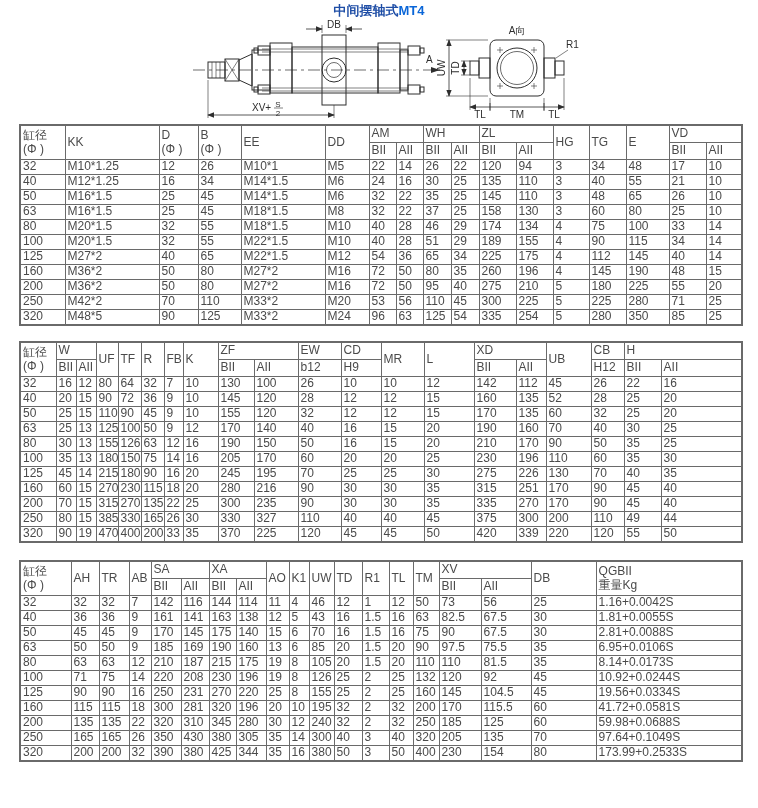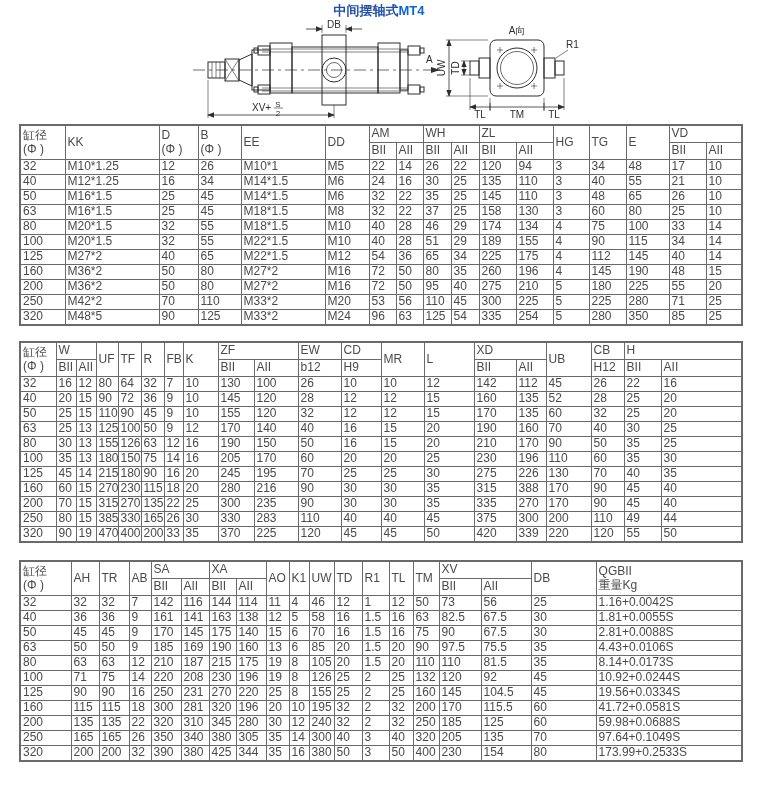--- a/index.html
+++ b/index.html
@@ -594,21 +594,21 @@
         <td>115</td>
         <td>18</td>
         <td>20</td>
         <td>280</td>
         <td>216</td>
         <td>90</td>
         <td>30</td>
         <td>30</td>
         <td>35</td>
         <td>315</td>
-        <td>388</td>
+        <td>251</td>
         <td>170</td>
         <td>90</td>
         <td>45</td>
         <td>40</td>
       </tr>
       <tr>
         <td>200</td>
         <td>70</td>
         <td>15</td>
         <td>315</td>
@@ -632,21 +632,21 @@
       <tr>
         <td>250</td>
         <td>80</td>
         <td>15</td>
         <td>385</td>
         <td>330</td>
         <td>165</td>
         <td>26</td>
         <td>30</td>
         <td>330</td>
-        <td>283</td>
+        <td>327</td>
         <td>110</td>
         <td>40</td>
         <td>40</td>
         <td>45</td>
         <td>375</td>
         <td>300</td>
         <td>200</td>
         <td>110</td>
         <td>49</td>
         <td>44</td>
@@ -751,21 +751,21 @@
         <td>40</td>
         <td>36</td>
         <td>36</td>
         <td>9</td>
         <td>161</td>
         <td>141</td>
         <td>163</td>
         <td>138</td>
         <td>12</td>
         <td>5</td>
-        <td>58</td>
+        <td>43</td>
         <td>16</td>
         <td>1.5</td>
         <td>16</td>
         <td>63</td>
         <td>82.5</td>
         <td>67.5</td>
         <td>30</td>
         <td>1.81+0.0055S</td>
       </tr>
       <tr>
@@ -801,21 +801,21 @@
         <td>13</td>
         <td>6</td>
         <td>85</td>
         <td>20</td>
         <td>1.5</td>
         <td>20</td>
         <td>90</td>
         <td>97.5</td>
         <td>75.5</td>
         <td>35</td>
-        <td>4.43+0.0106S</td>
+        <td>6.95+0.0106S</td>
       </tr>
       <tr>
         <td>80</td>
         <td>63</td>
         <td>63</td>
         <td>12</td>
         <td>210</td>
         <td>187</td>
         <td>215</td>
         <td>175</td>
@@ -914,21 +914,21 @@
         <td>125</td>
         <td>60</td>
         <td>59.98+0.0688S</td>
       </tr>
       <tr>
         <td>250</td>
         <td>165</td>
         <td>165</td>
         <td>26</td>
         <td>350</td>
-        <td>340</td>
+        <td>430</td>
         <td>380</td>
         <td>305</td>
         <td>35</td>
         <td>14</td>
         <td>300</td>
         <td>40</td>
         <td>3</td>
         <td>40</td>
         <td>320</td>
         <td>205</td>

